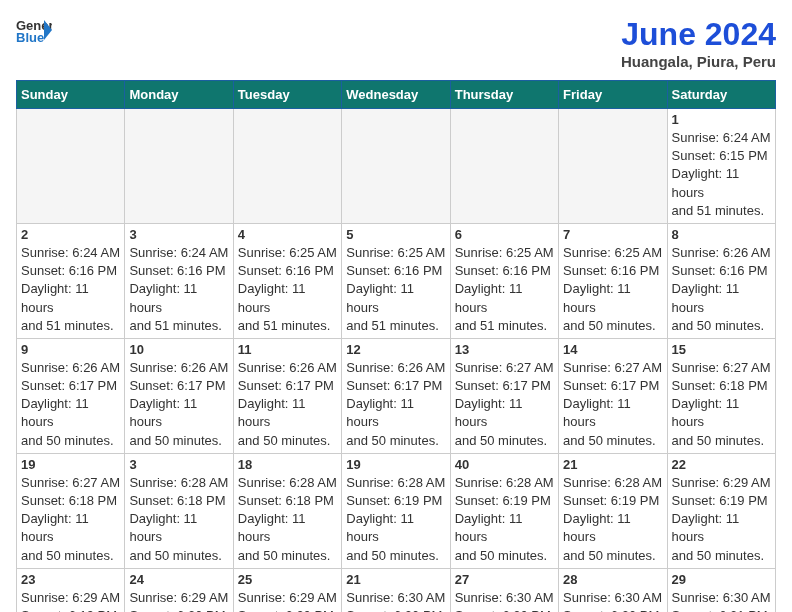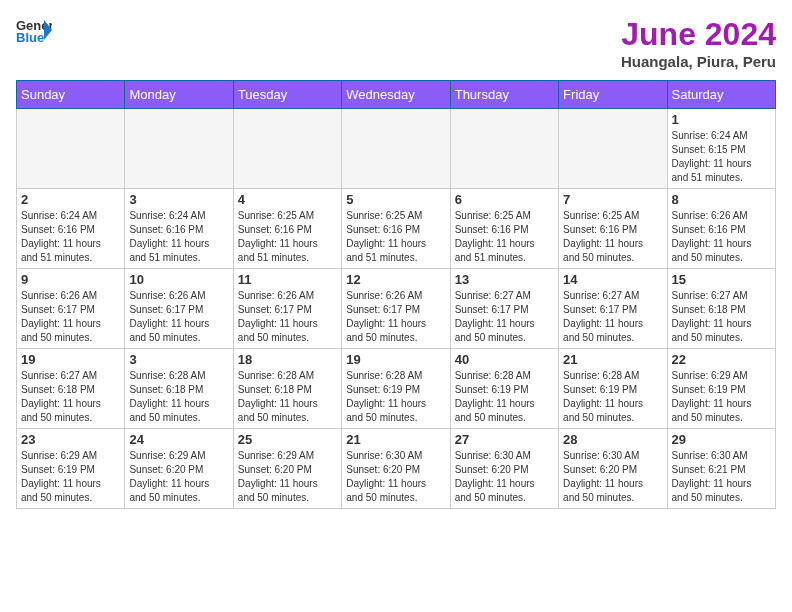--- a/index.html
+++ b/index.html
@@ -24,37 +24,37 @@
     .logo-icon {
       width: 36px;
       height: 28px;
     }
     .title-area {
       text-align: right;
     }
     .cal-title {
       font-size: 32px;
       font-weight: bold;
-      color: #a21caf;
+      color: #1d4ed8;
     }
     .cal-subtitle {
       font-size: 15px;
       color: #444;
       font-weight: bold;
     }
     .calendar {
       width: 100%;
       border-collapse: collapse;
       border: 1px solid #ccc;
     }
     .calendar th {
-      background: #8b5cf6;
+      background: #0f766e;
       color: #fff;
       font-size: 13px;
-      font-weight: normal;
+      font-weight: bold;
       padding: 6px 4px;
       text-align: left;
       border: 1px solid #1a5fa0;
     }
     .calendar td {
       vertical-align: top;
       border: 1px solid #ccc;
       padding: 3px 4px;
       width: calc(100% / 7);
       min-height: 80px;
@@ -65,21 +65,21 @@
     .calendar td.empty {
       background: #f5f5f5;
     }
     .day-number {
       font-size: 13px;
       font-weight: bold;
       display: block;
       margin-bottom: 2px;
     }
     .day-info {
-      font-size: 10px;
+      font-size: 13px;
       line-height: 1.4;
       color: #333;
     }
   </style>
 </head>
 <body>
 
 <div class="header-area">
   <div class="logo">
     <svg class="logo-icon" viewBox="0 0 36 28">

